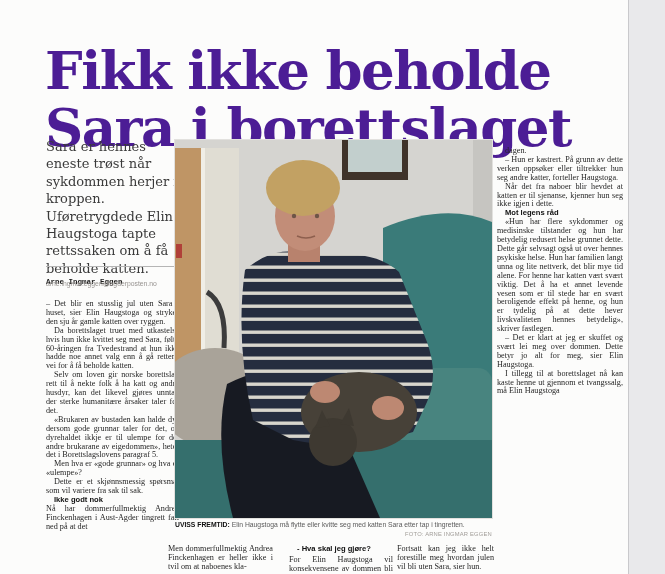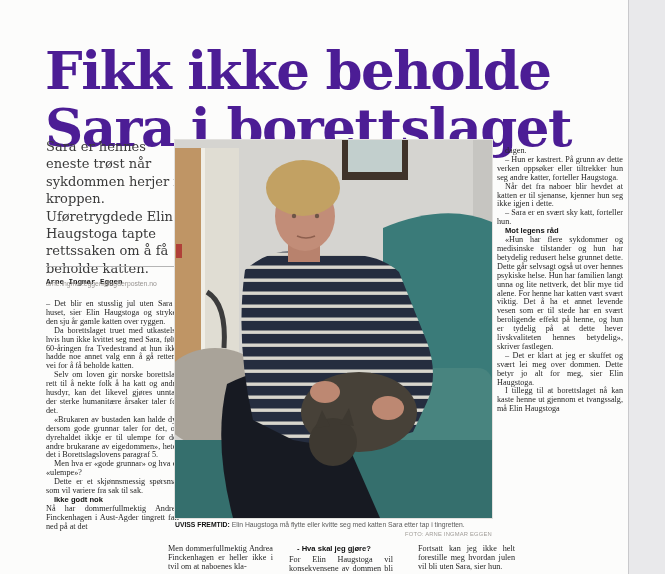--- a/index.html
+++ b/index.html
@@ -34,21 +34,21 @@
   .photo{position:absolute;left:175px;top:140px;width:317px;height:378px;outline:1px solid #e2e1de;}
   .photo svg{display:block;}
   .caption{position:absolute;left:175px;top:521px;width:317px;
            font-family:"Liberation Sans",sans-serif;font-size:6.8px;color:#5a5a5a;}
   .cap-label{font-weight:bold;color:#101010;}
   .credit{position:absolute;left:175px;top:531px;width:317px;text-align:right;
           font-family:"Liberation Sans",sans-serif;font-size:5.8px;color:#a09c98;letter-spacing:.2px;}
   
   .col2{position:absolute;left:168px;top:545px;width:105px;}
   .col3{position:absolute;left:289px;top:545px;width:104px;}
-  .col4{position:absolute;left:418px;top:545px;width:97px;}
+  .col4{position:absolute;left:397px;top:545px;width:97px;}
   .col3 .subhead{margin:0 0 2px 0;}
 </style>
 </head>
 <body>
 
 <div class="stage">
 
   <h1 class="headline">Fikk ikke beholde Sara i borettslaget</h1>
 
   <div class="lede">Sara er hennes eneste trøst når sykdommen herjer i kroppen. Uføretrygdede Elin Haugstoga tapte rettssaken om å få beholde katten.</div>
@@ -131,21 +131,20 @@
     <p class="noindent">For Elin Haugstoga vil konsekvensene av dommen bli store.</p>
   </div>
   <div class="col4 bodytext">
     <p class="noindent">Fortsatt kan jeg ikke helt forestille meg hvordan julen vil bli uten Sara, sier hun.</p>
   </div>
 
   <div class="col5 bodytext">
     <p class="frag">dagen.</p>
     <p>– Hun er kastrert. På grunn av dette verken oppsøker eller tiltrekker hun seg andre katter, forteller Haugstoga.</p>
     <p>Når det fra naboer blir hevdet at katten er til sjenanse, kjenner hun seg ikke igjen i dette.</p>
-    <p>– Sara er en svært sky katt, forteller hun.</p>
     <p class="subhead">Mot legens råd</p>
     <p>«Hun har flere sykdommer og medisinske tilstander og hun har betydelig redusert helse grunnet dette. Dette går selvsagt også ut over hennes psykiske helse. Hun har familien langt unna og lite nettverk, det blir mye tid alene. For henne har katten vært svært viktig. Det å ha et annet levende vesen som er til stede har en svært beroligende effekt på henne, og hun er tydelig på at dette hever livskvaliteten hennes betydelig», skriver fastlegen.</p>
     <p>– Det er klart at jeg er skuffet og svært lei meg over dommen. Dette betyr jo alt for meg, sier Elin Haugstoga.</p>
     <p>I tillegg til at borettslaget nå kan kaste henne ut gjennom et tvangssalg, må Elin Haugstoga</p>
   </div>
 
   <div class="edge-strip"></div>
 </div>
 
 </body></html>

